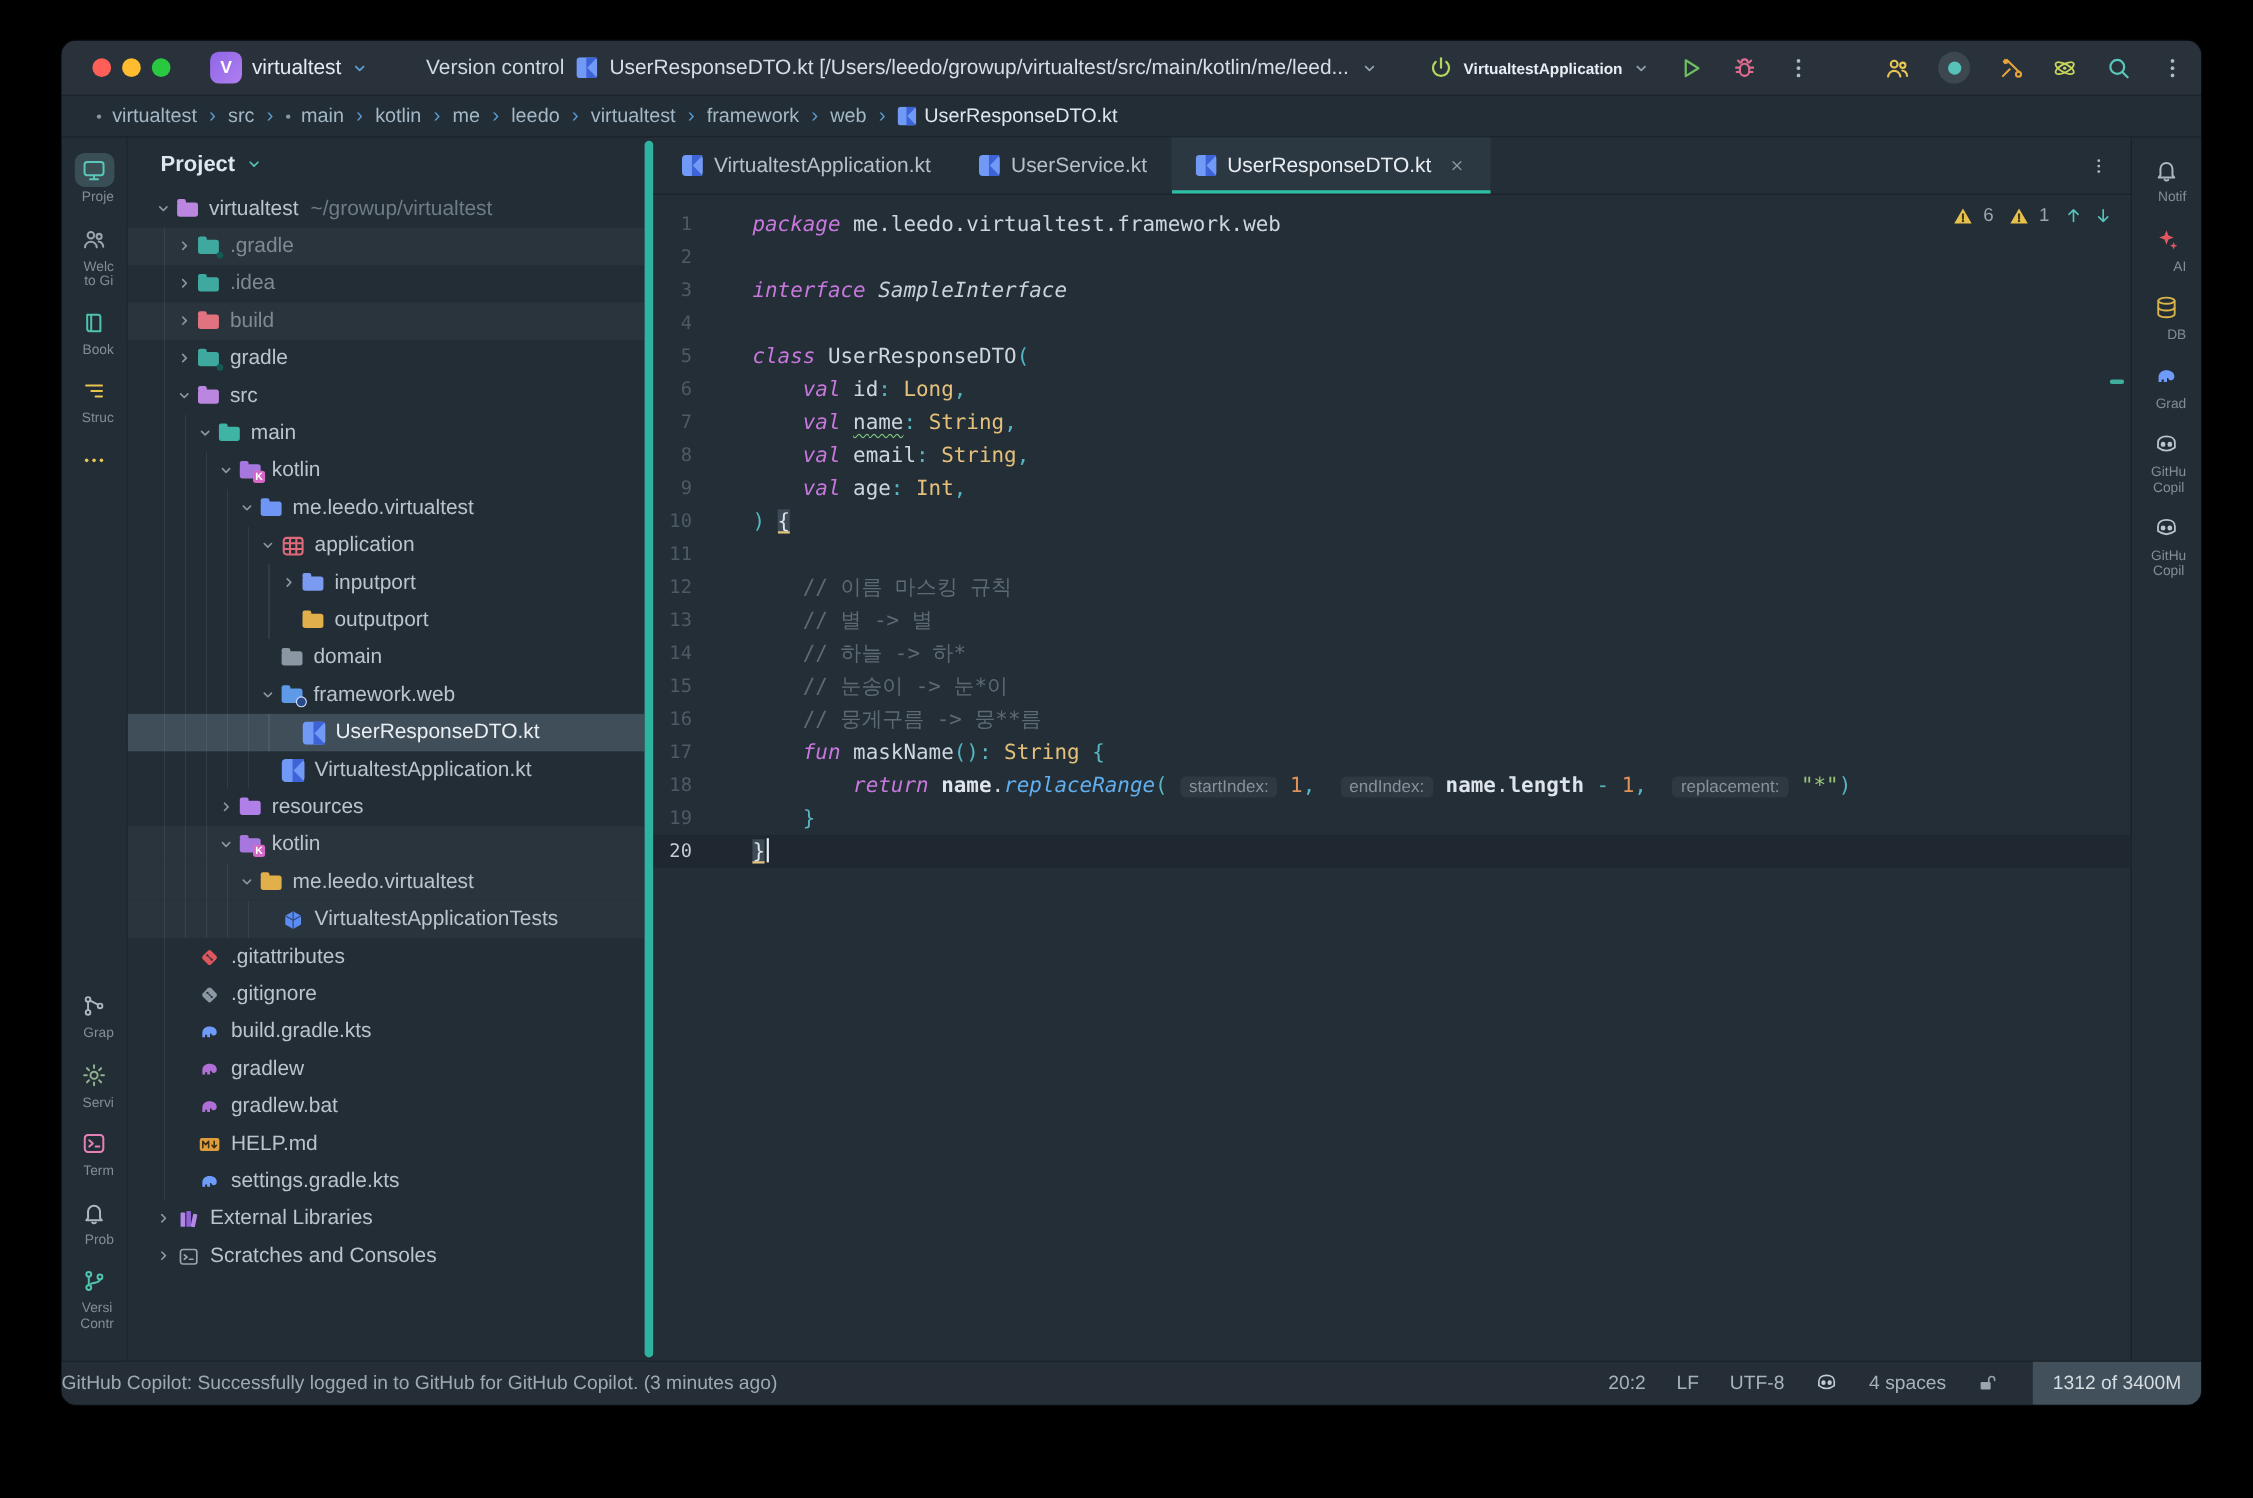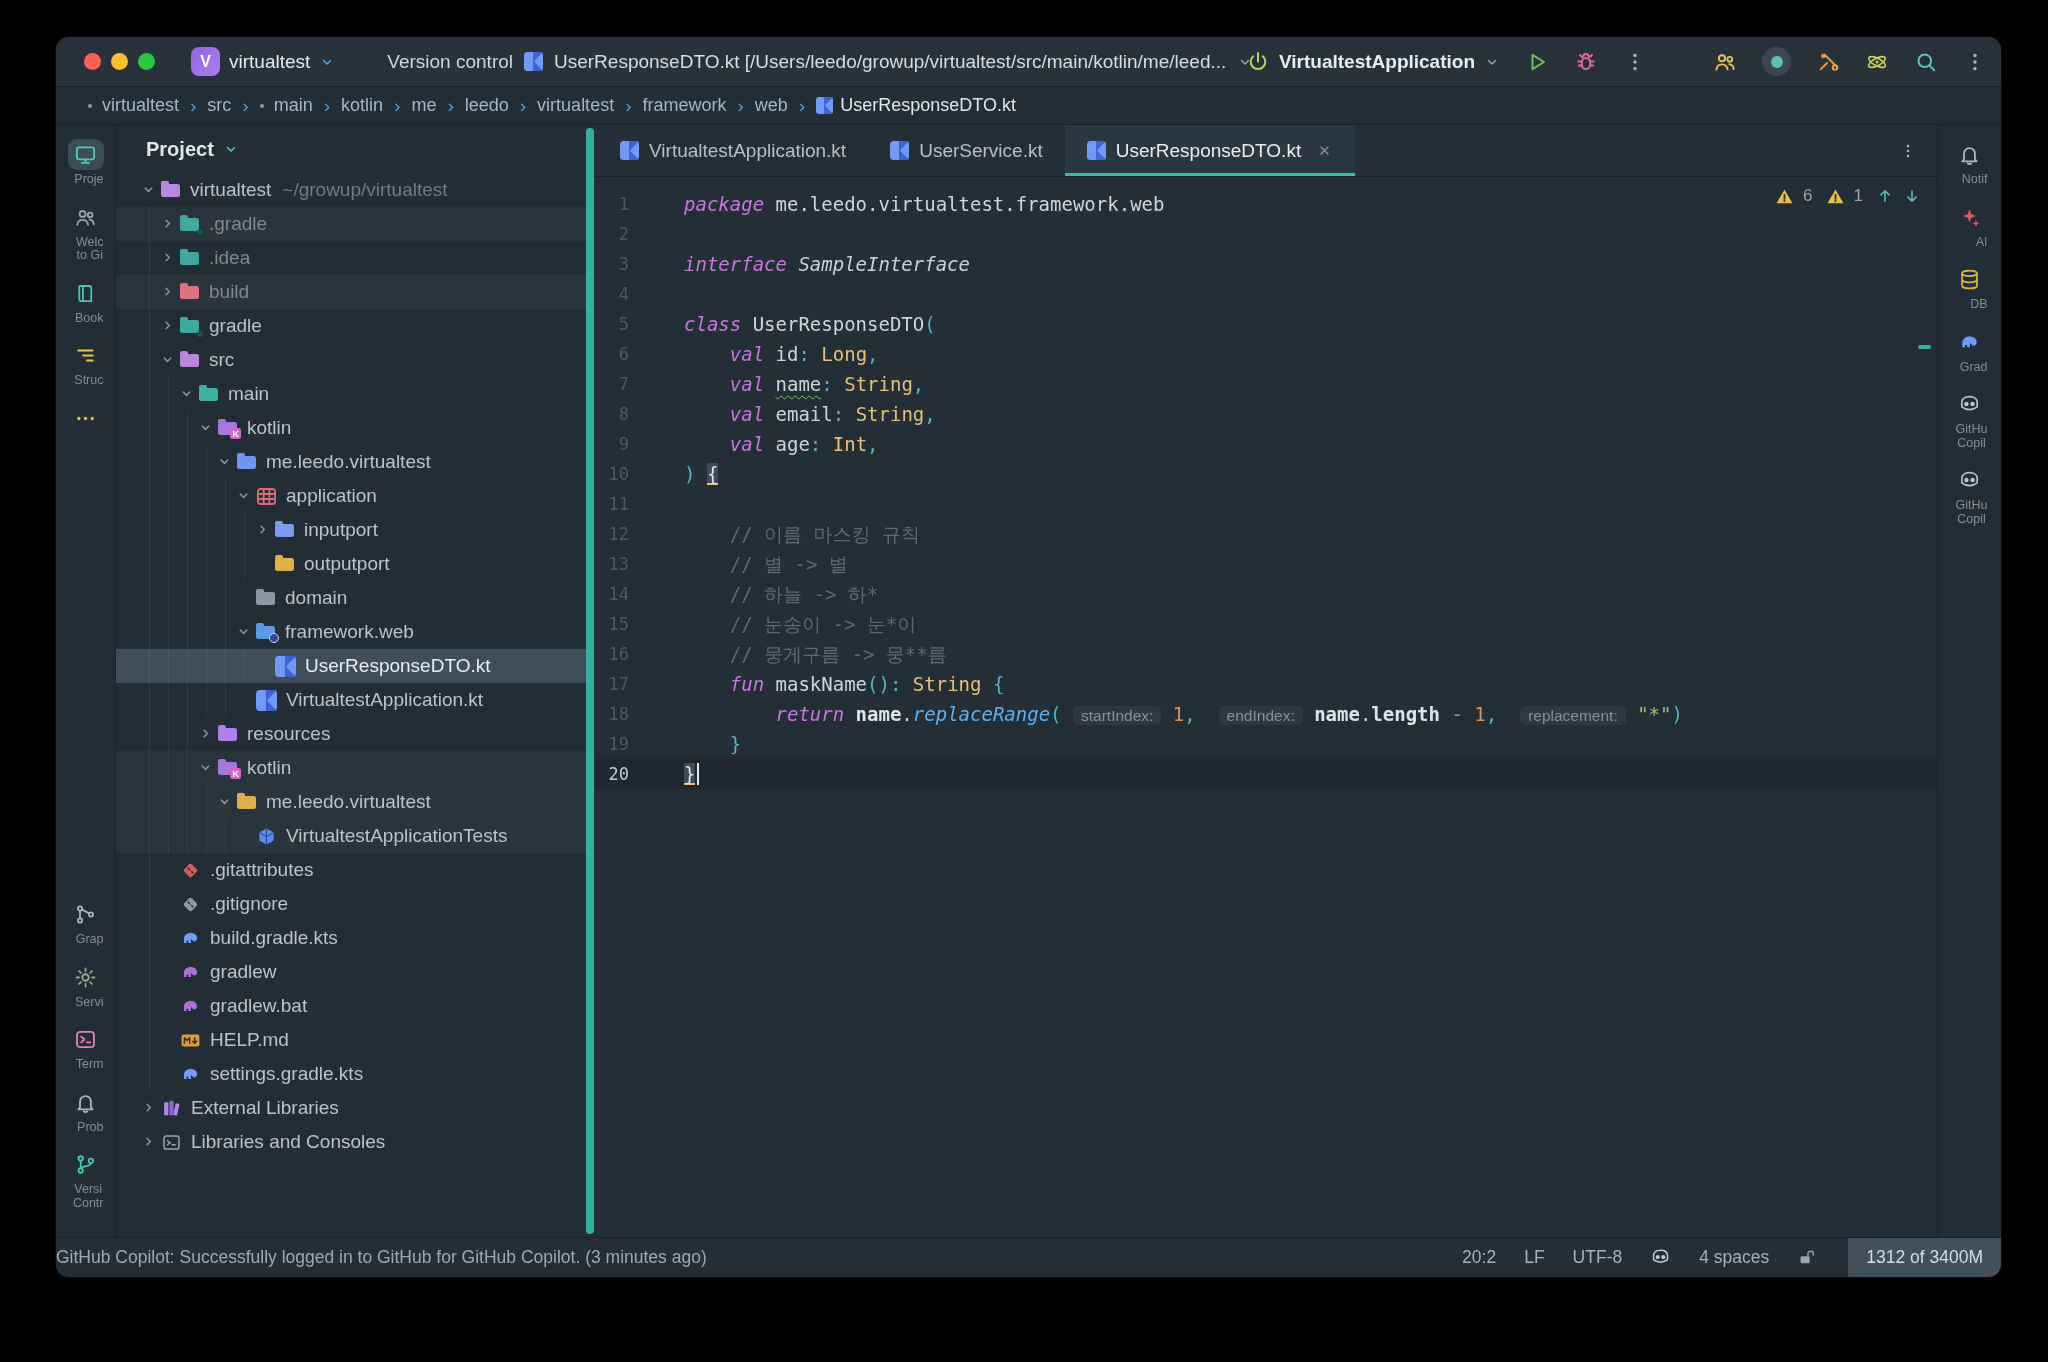--- a/index.html
+++ b/index.html
@@ -17,21 +17,21 @@
   .pwidget{display:flex;align-items:center;gap:9px;margin-left:36px}
   .avatar{width:29px;height:29px;border-radius:8px;background:linear-gradient(135deg,#8e66e6,#b07ff0);color:#fff;font-weight:700;font-size:16px;display:flex;align-items:center;justify-content:center}
   .tb-name{font-size:19px;color:#e3eaf0;font-weight:500}
   .chev{color:#8fa2b2;width:16px;height:16px;display:inline-flex}
   .chev.blue{color:#5aa0d8}
   .vc{margin-left:52px;display:flex;align-items:center;gap:8px;font-size:19px;color:#ced8df}
   .tb-title{position:absolute;left:468px;display:flex;align-items:center;gap:11px;font-size:19px;color:#d6dee5;white-space:nowrap}
   .ki18{width:19px;height:19px;flex:none}
   .tb-right{position:absolute;right:14px;display:flex;align-items:center;gap:25px}
   .runw{display:flex;align-items:center;gap:9px}
-  .run-name{font-size:19px;font-weight:600;color:#e8eef3}
+  .run-name{font-size:14px;font-weight:600;color:#e8eef3}
   .tbi{width:24px;height:24px}
   .rec{width:29px;height:29px;border-radius:50%;background:#3c4750;display:flex;align-items:center;justify-content:center}
   .rec i{width:12px;height:12px;border-radius:50%;background:#56c2b8}
   .spacer26{width:16px}
 
   
   .breadcrumbs{height:38px;flex:none;display:flex;align-items:center;padding-left:32px;font-size:18px;background:#232d35;border-bottom:1px solid #1a2228;white-space:nowrap}
   .bc-sep{color:#5a9bd3;margin:0 11px;font-size:19px}
   .bc-item{color:#a3b8c6;display:inline-flex;gap:7px;align-items:center}
   .bc-item.cur{color:#dfe7ee}
@@ -777,21 +777,21 @@
               <svg viewBox="0 0 16 16" fill="none" stroke="currentColor" stroke-width="1.6" stroke-linecap="round" stroke-linejoin="round">
                 <path d="M6.5 4.5 10 8l-3.5 3.5"></path>
               </svg>
             </span>
             <span class="icon ticon">
               <svg viewBox="0 0 24 24" fill="none" stroke="#9aa5ad" stroke-width="1.7">
                 <rect x="3.5" y="4.5" width="17" height="15" rx="2.5"></rect>
                 <path d="m7.5 10 2.8 2.3-2.8 2.3M12.8 14.6h3.7" stroke-linecap="round"></path>
               </svg>
             </span>
-            <span class="tlab">Libraries and Consoles</span>
+            <span class="tlab">Scratches and Consoles</span>
           </div>
         </div>
     </div>
 
     <div class="teal-bar"></div>
 
     <div class="editor-col">
       <div class="tabbar" id="tabbar">
           <div class="tab">
             <span class="icon ki18">

